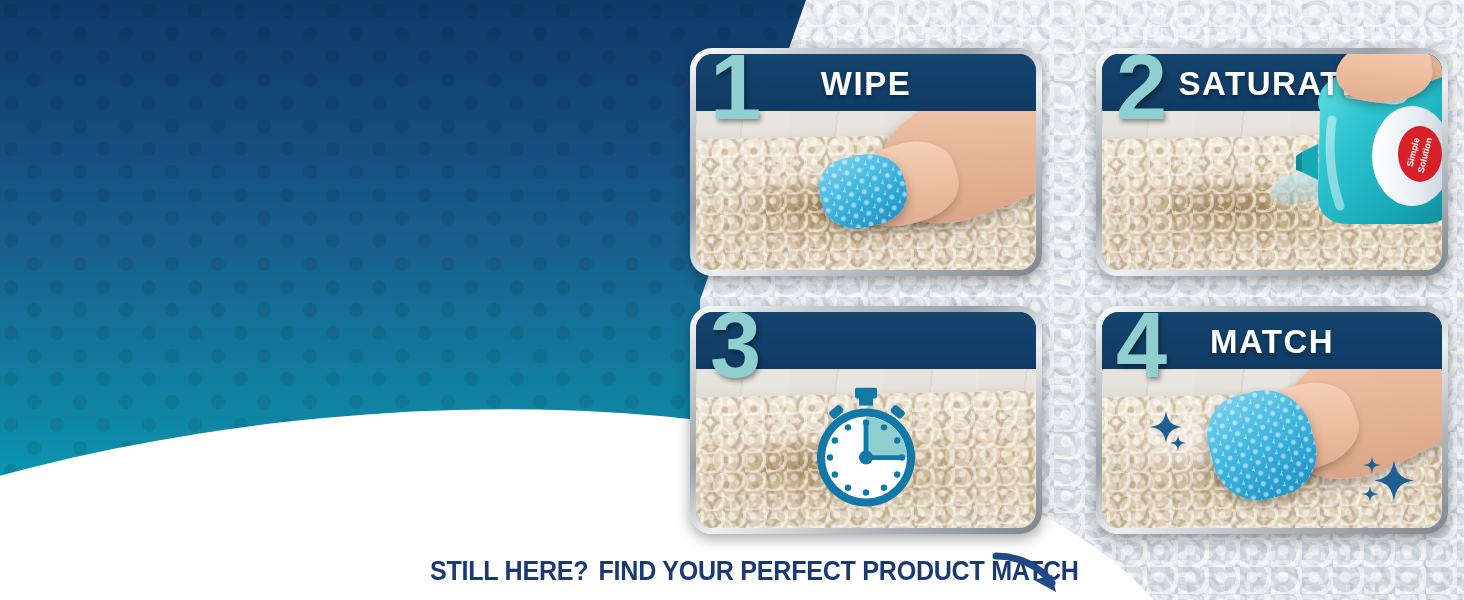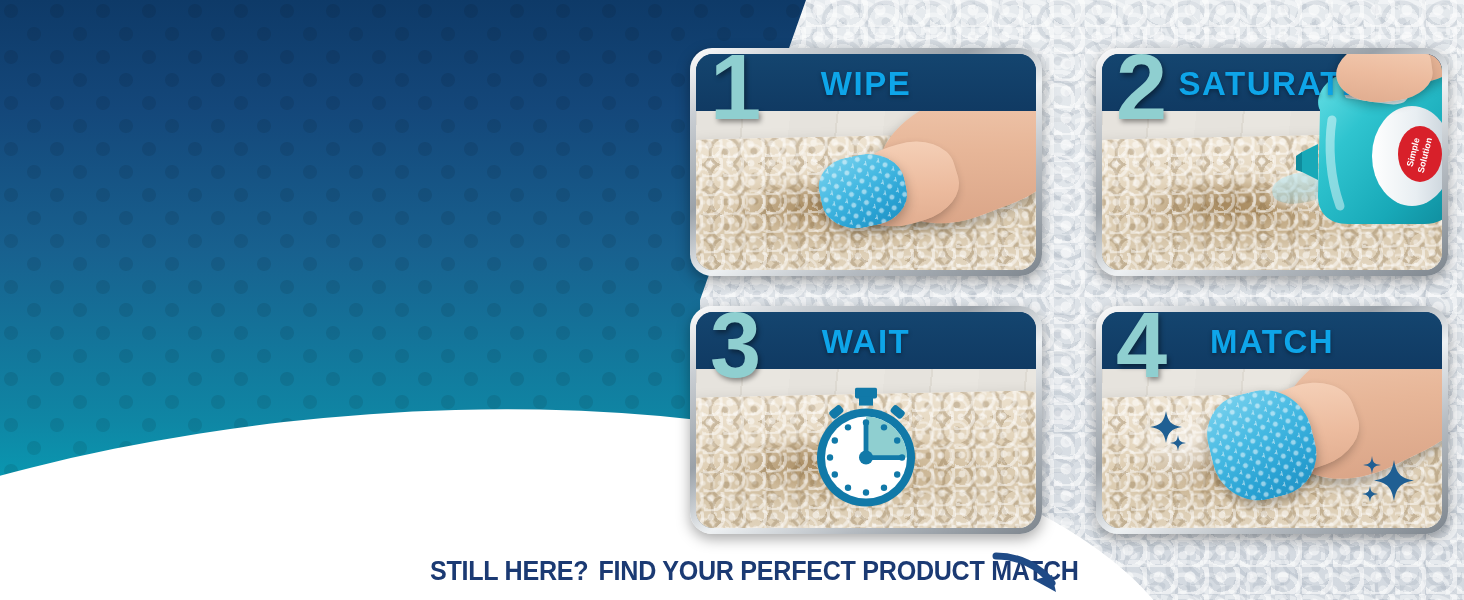--- a/index.html
+++ b/index.html
@@ -96,21 +96,21 @@
     color:#8fcfd0;
     line-height:1;
     letter-spacing:-2px;
     text-shadow:2px 3px 5px rgba(0,0,0,.4);
     z-index:6;
   }
   .card-title{
     position:absolute; left:0; right:0; top:11px;
     text-align:center;
     font-size:33px; font-weight:700;
-    color:#0ea5e9;
+    color:#ffffff;
     letter-spacing:1.5px;
     text-shadow:0 2px 4px rgba(0,0,0,.35);
     z-index:5;
   }
 
   .photo{
     position:absolute; left:0; right:0; top:57px; bottom:0;
     overflow:hidden;
   }
   
@@ -340,21 +340,20 @@
 
             <rect x="56.6" y="33" width="4.8" height="39" rx="2" fill="#1179a8"></rect>
             <rect x="59" y="67.6" width="36" height="4.8" rx="2" fill="#1179a8"></rect>
             <circle cx="59" cy="70" r="7" fill="#1179a8"></circle>
           </svg>
         </div>
       </div>
 
       <div class="card-header"></div>
       <div class="card-num">3</div>
-      <div class="card-title">WAIT</div>
     </div>
   </div>
 
   <div class="card" style="left:1096px; top:306px; width:352px; height:228px;">
     <div class="card-inner">
 
       <div class="photo">
         <div class="floor"></div>
         <div class="rug">
           <div class="rug-fiber"></div>

